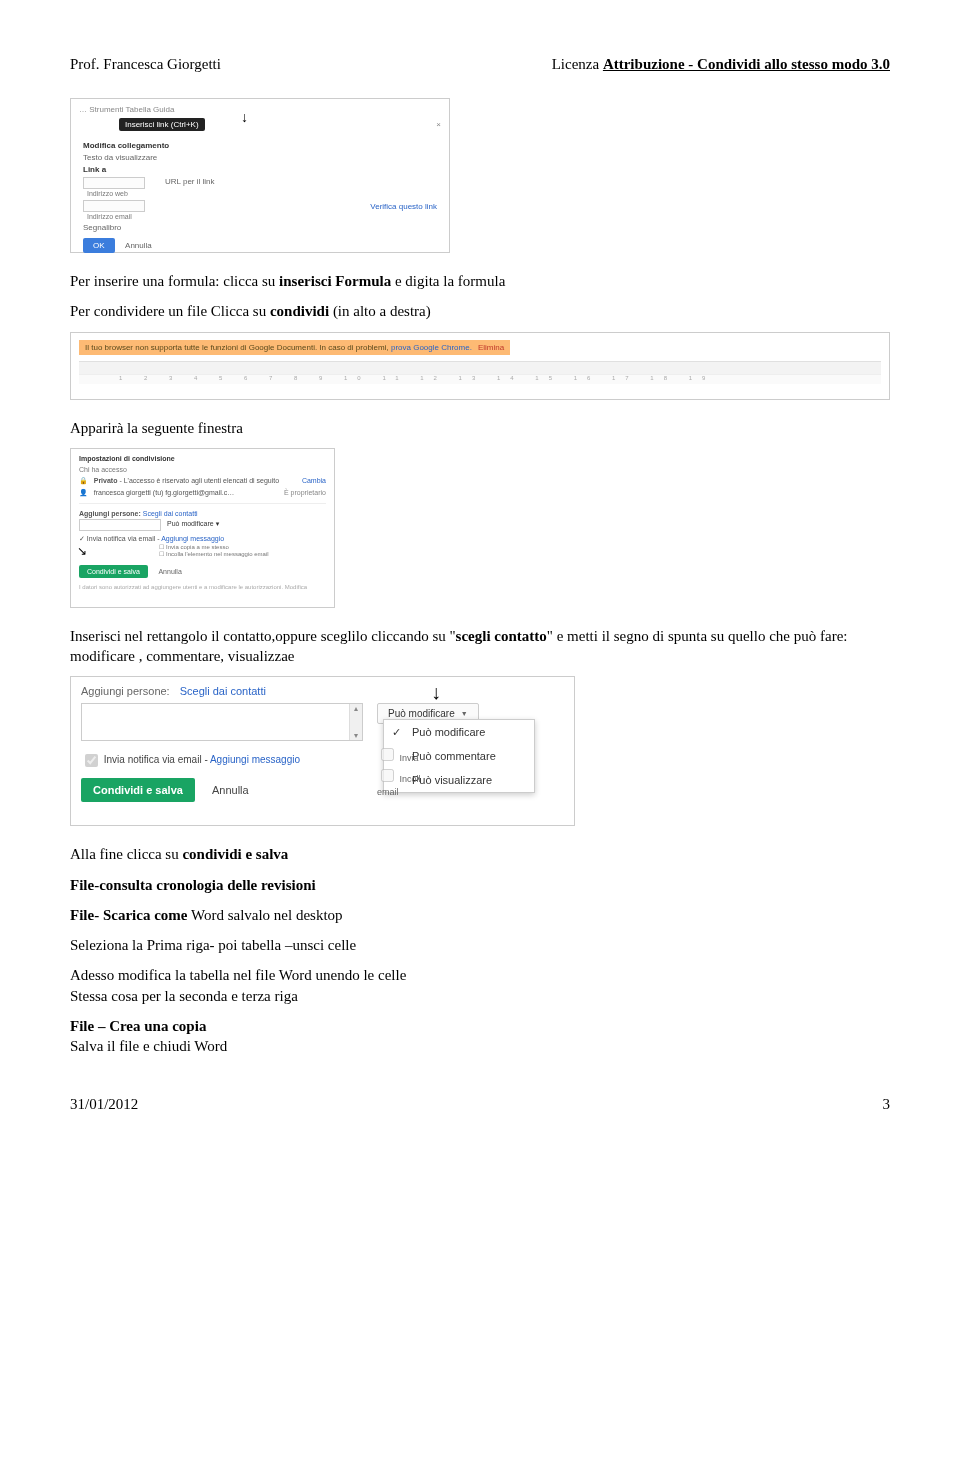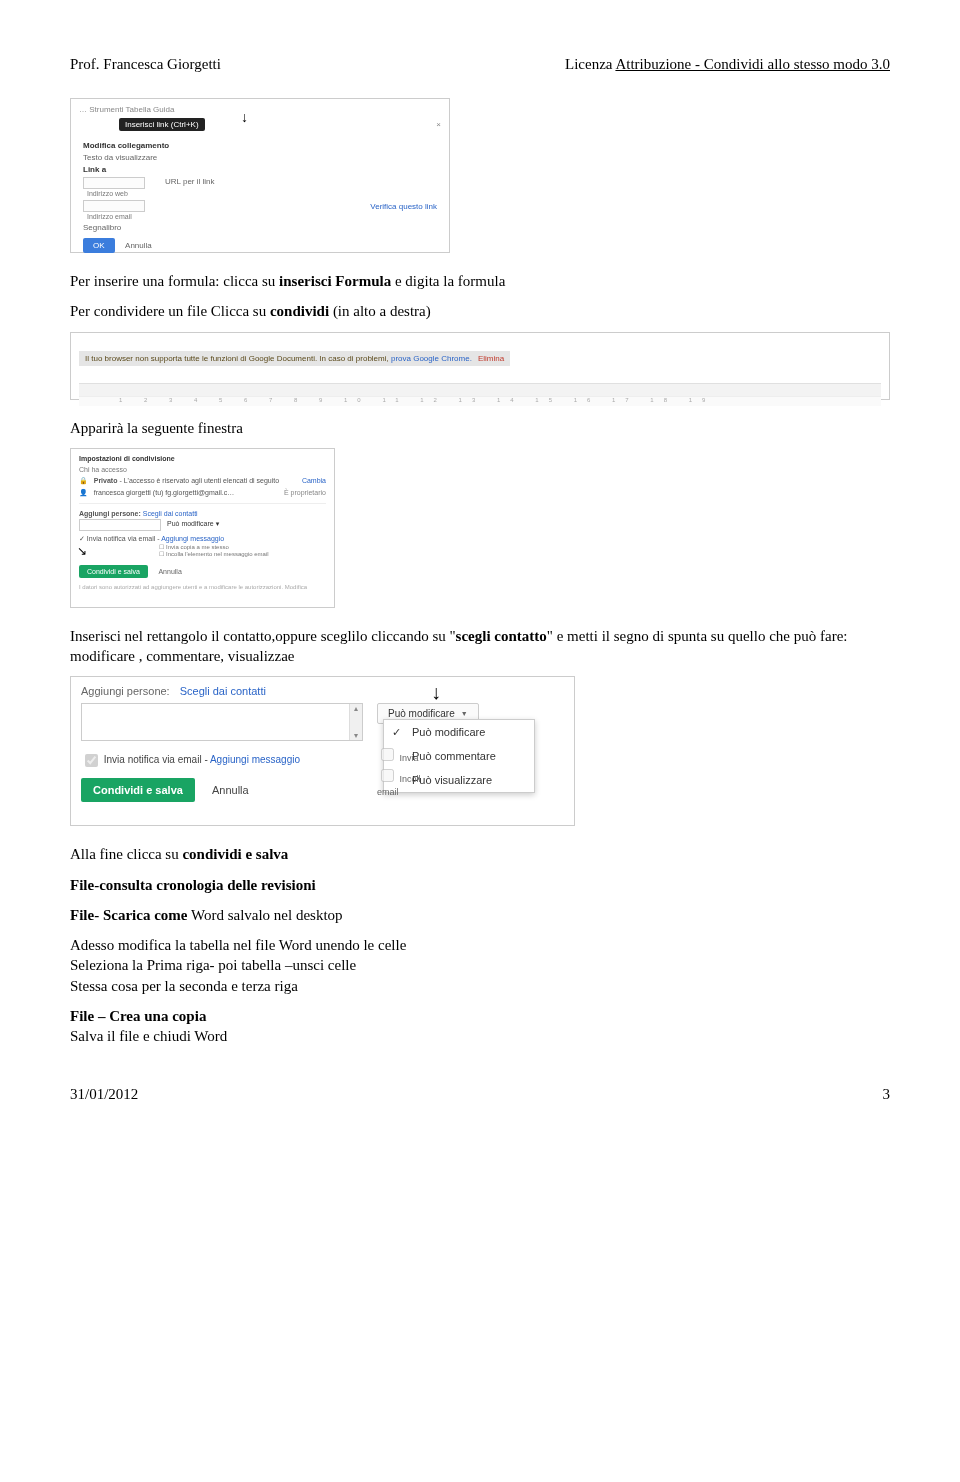--- a/index.html
+++ b/index.html
@@ -15,21 +15,21 @@
     box-sizing: border-box;
   }
   .header-row {
     display: flex;
     justify-content: space-between;
     font-size: 15px;
     margin-bottom: 25px;
   }
   .header-right { text-align: right; }
   .header-right .link { text-decoration: underline; color: #000; }
-  .header-right .b { font-weight: normal; }
+  .header-right .b { font-weight: bold; }
   
   
   .fig {
     border: 1px solid #ccc;
     background: #f9f9f9;
     margin: 6px 0 18px 0;
     font-family: Arial, sans-serif;
     font-size: 9px;
     color: #555;
     position: relative;
@@ -59,21 +59,21 @@
     height: 68px;
     background: #fff;
     padding: 4px 8px;
   }
   .fig2 .titlerow { display:flex; justify-content:space-between; align-items:center;}
   .fig2 .title { font-size:11px; color:#333; }
   .fig2 .star { color:#bbb; }
   .fig2 .right { display:flex; gap:6px; align-items:center;}
   .fig2 .comment-btn { border:1px solid #ccc; padding:2px 8px; font-size:8px; color:#555; background:#f5f5f5; border-radius:2px;}
   .fig2 .share-btn { background:#3b7ddd; color:#fff; padding:3px 8px; font-size:8px; border-radius:2px; outline:2px solid #3355aa; outline-offset:1px;}
-  .fig2 .warn { background:#e5e5e5; color:#5b4a1c; font-size:8px; padding:3px 6px; margin:14px 0; display:inline-block;}
+  .fig2 .warn { background:#fdba74; color:#5b4a1c; font-size:8px; padding:3px 6px; margin:3px 0; display:inline-block;}
   .fig2 .warn .cl { color:#2a64c7;} .fig2 .warn .el { color:#c0392b; margin-left:6px;}
   .fig2 .menubar { font-size:8px; color:#555; margin-top:2px;}
   .fig2 .menubar .dim { color:#aaa;}
   .fig2 .toolbar { height:12px; background:#f3f3f3; margin-top:3px; border-top:1px solid #e0e0e0;}
   .fig2 .ruler { height:9px; background:#fafafa; border-top:1px solid #eee; font-size:6px; color:#aaa; letter-spacing:10px; padding-left:40px;}
 
   .fig3 {
     width: 265px;
     height: 160px;
     background: #fff;
@@ -249,22 +249,22 @@
       <span class="grn">Condividi e salva</span>
       <span class="canc">Annulla</span>
     </div>
   </div>
 
   <p>
     <span>Alla fine clicca su </span><span class="b">condividi e salva</span>
   </p>
   <p class="b">File-consulta cronologia delle revisioni</p>
   <p><span class="b">File- Scarica come</span><span> Word  salvalo nel desktop</span></p>
+  <p style="margin-top:0;margin-bottom:0;">Seleziona la Prima riga- poi tabella –unsci celle</p>
   <p style="margin-bottom:0;">Adesso modifica la tabella nel file Word unendo le celle</p>
-  <p style="margin-top:0;margin-bottom:0;">Seleziona la Prima riga- poi tabella –unsci celle</p>
   <p style="margin-top:0;">Stessa cosa per la seconda e terza riga</p>
   <p class="b" style="margin-bottom:0;">File – Crea una copia</p>
   <p style="margin-top:0;">Salva il file e chiudi Word</p>
 
   <div class="footer-row">
     <div>31/01/2012</div>
     <div>3</div>
   </div>
 </div>
 

